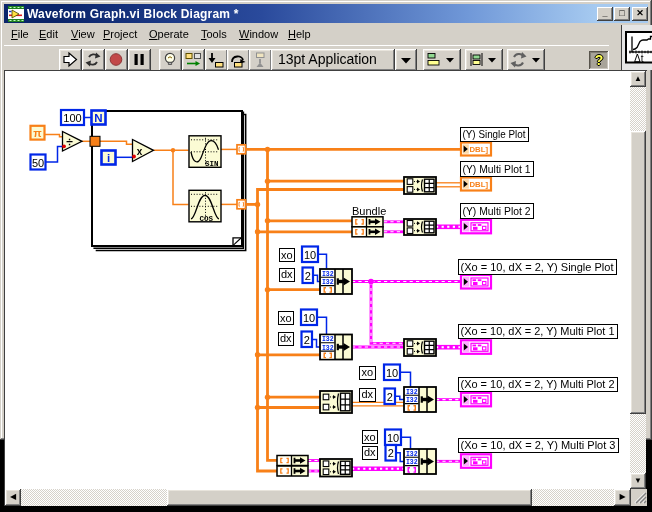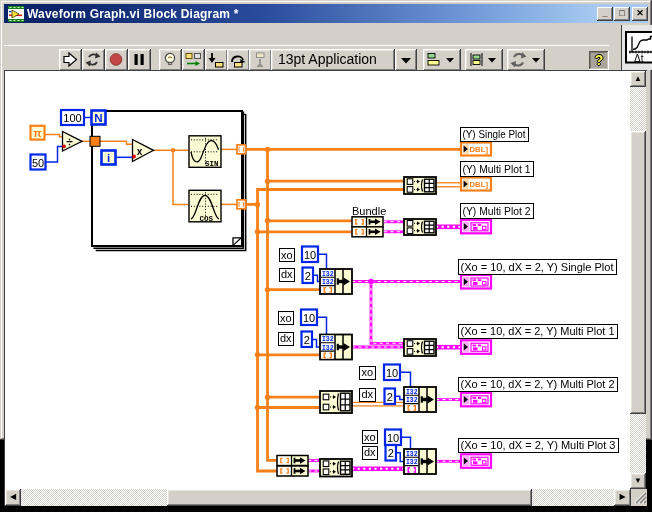--- a/index.html
+++ b/index.html
@@ -49,20 +49,30 @@
           <path d="M1.5,1.5 h2 m2,0 h2 m2,0 h2 m2,0 h2 M1.5,14.5 h2 m2,0 h2 m2,0 h2 m2,0 h2" stroke="#c0ffc0" stroke-width="1.2"></path>
           <rect x="1" y="8.5" width="13" height="1.6" fill="#e02020"></rect>
           <polygon points="4,4 4,12 11,8" fill="#ffe040" stroke="#404000" stroke-width="0.8"></polygon>
           <path d="M1,5.5 h2.5" stroke="#2040c0" stroke-width="1.4"></path>
         </svg></span>
       <span class="txt">Waveform Graph.vi Block Diagram *</span>
     <div class="tbtn" style="left:593px">_</div>
     <div class="tbtn" style="left:610px">□</div>
     <div class="tbtn" style="left:628px">✕</div>
   </div>
+  <div id="menubar">
+      <span style="left:7px"><u>F</u>ile</span>
+      <span style="left:35px"><u>E</u>dit</span>
+      <span style="left:67px"><u>V</u>iew</span>
+      <span style="left:99px"><u>P</u>roject</span>
+      <span style="left:145px"><u>O</u>perate</span>
+      <span style="left:197px"><u>T</u>ools</span>
+      <span style="left:235px"><u>W</u>indow</span>
+      <span style="left:284px"><u>H</u>elp</span>
+    </div>
   <div id="toolbar">
       <div class="btn" style="left:55px">
         <svg width="20" height="19">
           <polygon points="4,6.5 9,6.5 9,3 16.5,9.5 9,16 9,12.5 4,12.5" fill="#fff" stroke="#000" stroke-width="1.2"></polygon>
         </svg>
       </div>
       <div class="btn" style="left:78px">
         <svg width="20" height="19">
           <path d="M6,7 A5,4.5 0 0 1 14.5,6" fill="none" stroke="#303030" stroke-width="1.8"></path>
           <polygon points="13,2.5 17.5,6.5 12,8.5" fill="#303030"></polygon>

